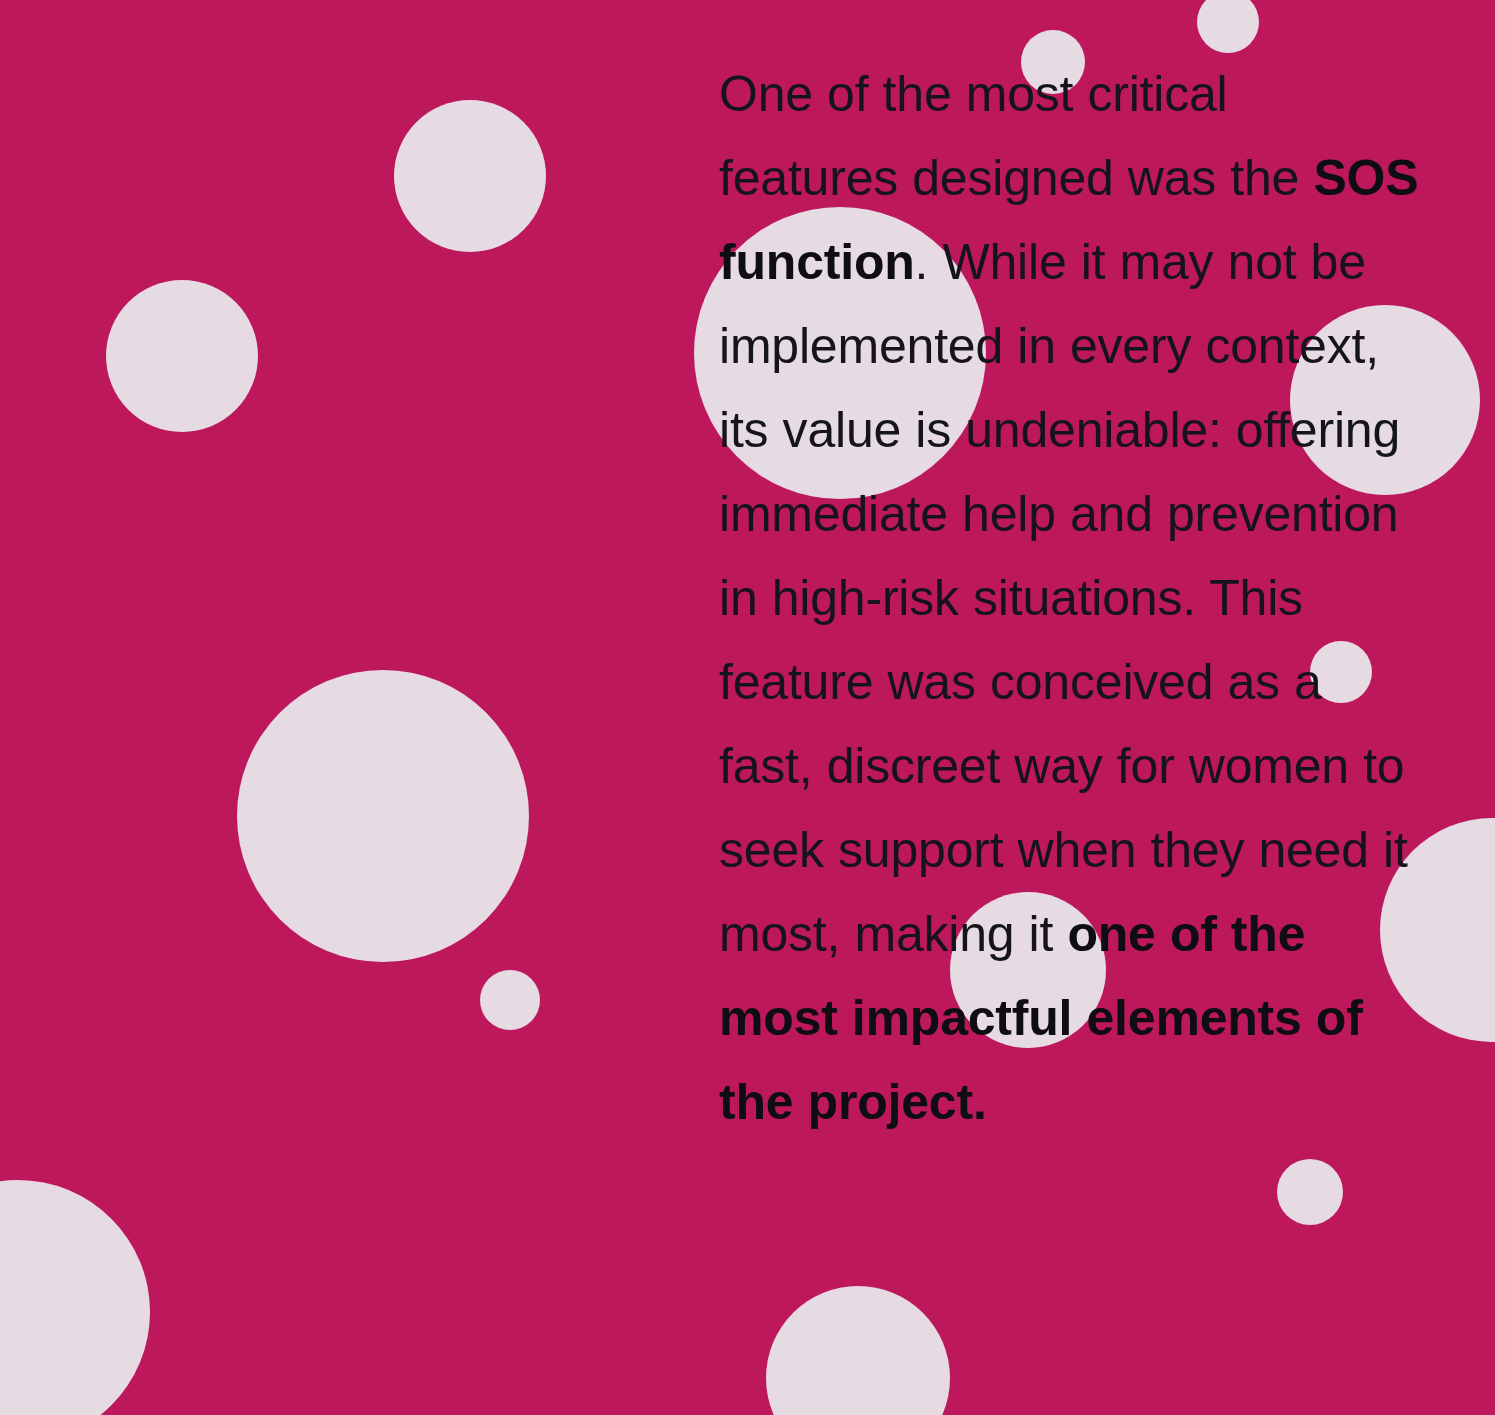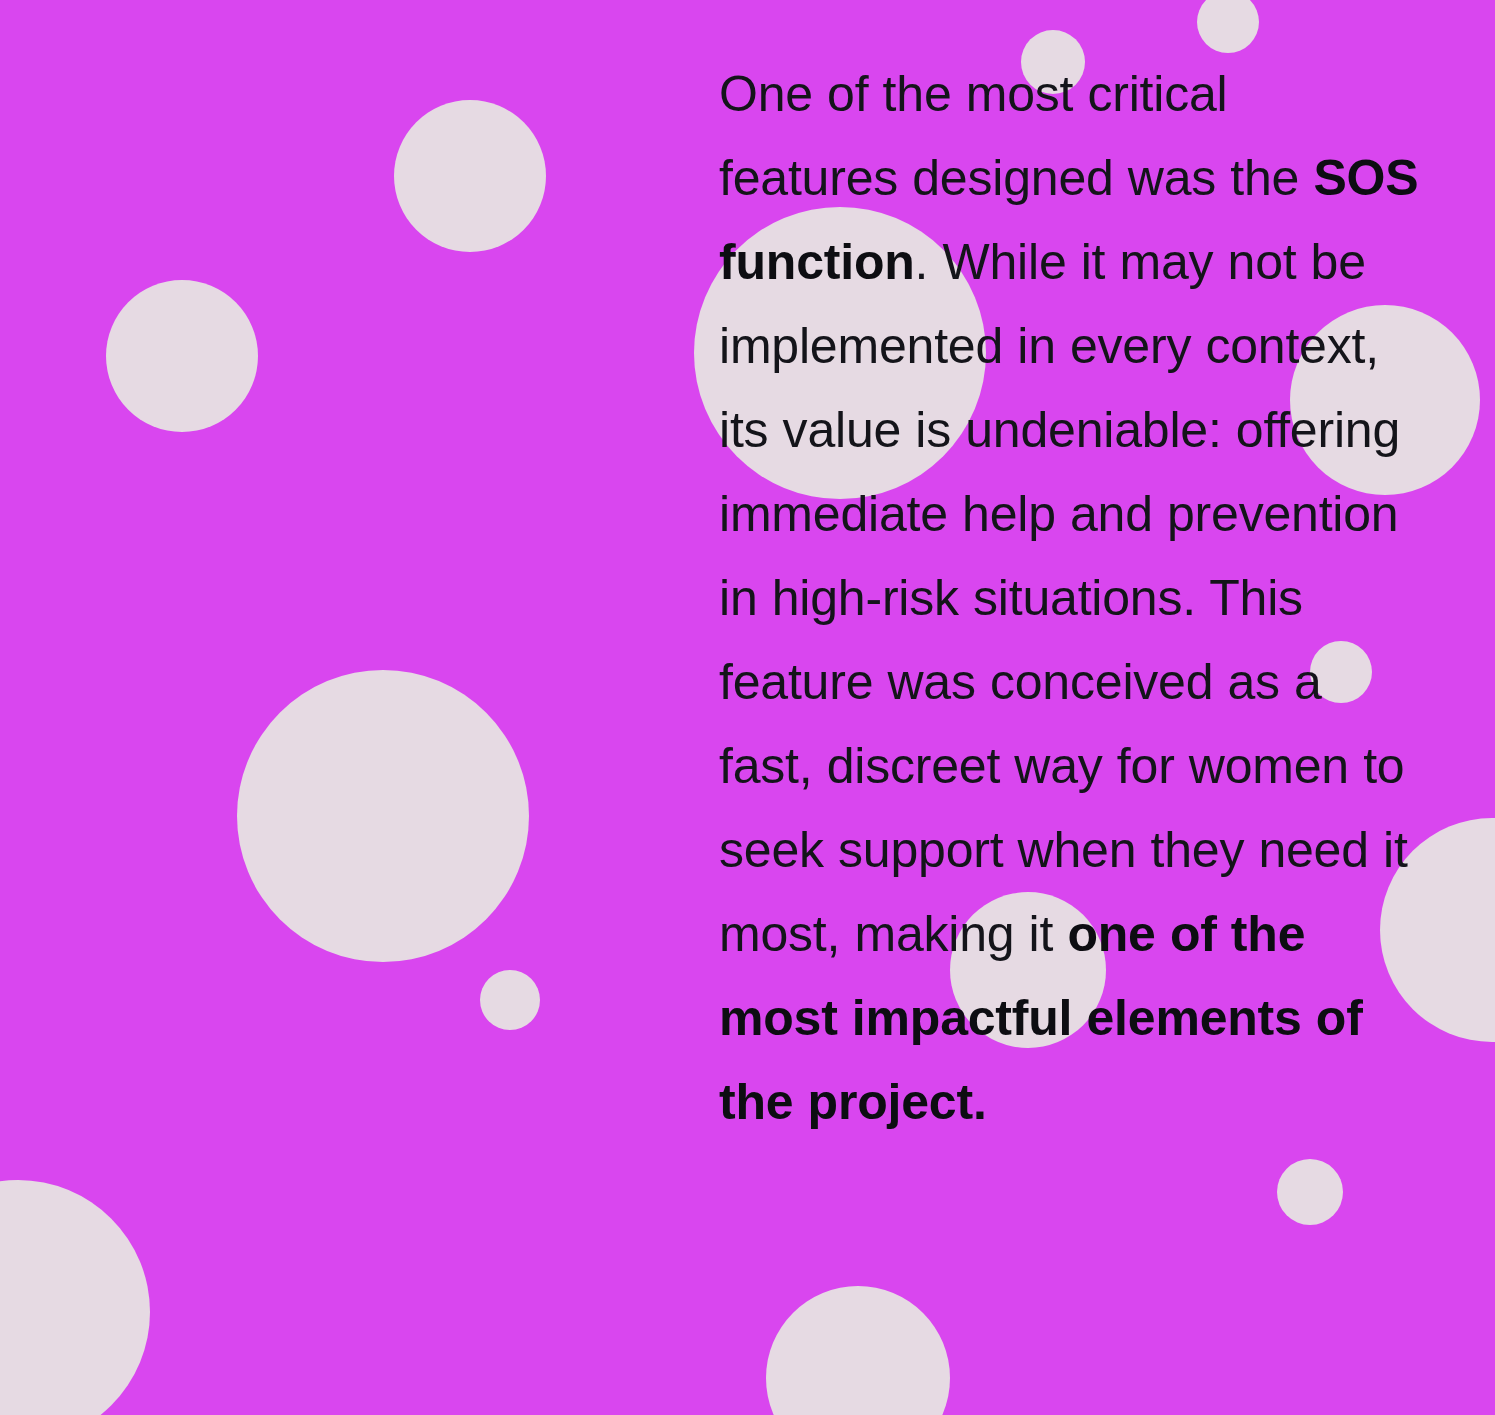--- a/index.html
+++ b/index.html
@@ -55,21 +55,21 @@
     word-spacing: 0.5px;
   }
   #body-paragraph .strong {
     font-weight: 700;
     color: #0d0d12;
   }
 </style>
 </head>
 <body style="background: rgb(244, 243, 244);">
 
-<div id="slide" style="background: #d946ef;">
+<div id="slide" style="background: #be185d;">
 
   <div id="decor-layer">
       <div class="decor-circle" style="left: 394px; top: 100px; width: 152px; height: 152px; background: rgb(230, 218, 227);"></div>
       <div class="decor-circle" style="left: 106px; top: 280px; width: 152px; height: 152px; background: rgb(230, 218, 227);"></div>
       <div class="decor-circle" style="left: 237px; top: 670px; width: 292px; height: 292px; background: rgb(230, 218, 227);"></div>
       <div class="decor-circle" style="left: 480px; top: 970px; width: 60px; height: 60px; background: rgb(230, 218, 227);"></div>
       <div class="decor-circle" style="left: -114px; top: 1180px; width: 264px; height: 264px; background: rgb(230, 218, 227);"></div>
       <div class="decor-circle" style="left: 694px; top: 207px; width: 292px; height: 292px; background: rgb(230, 218, 227);"></div>
       <div class="decor-circle" style="left: 1021px; top: 30px; width: 64px; height: 64px; background: rgb(230, 218, 227);"></div>
       <div class="decor-circle" style="left: 1197px; top: -9px; width: 62px; height: 62px; background: rgb(230, 218, 227);"></div>

